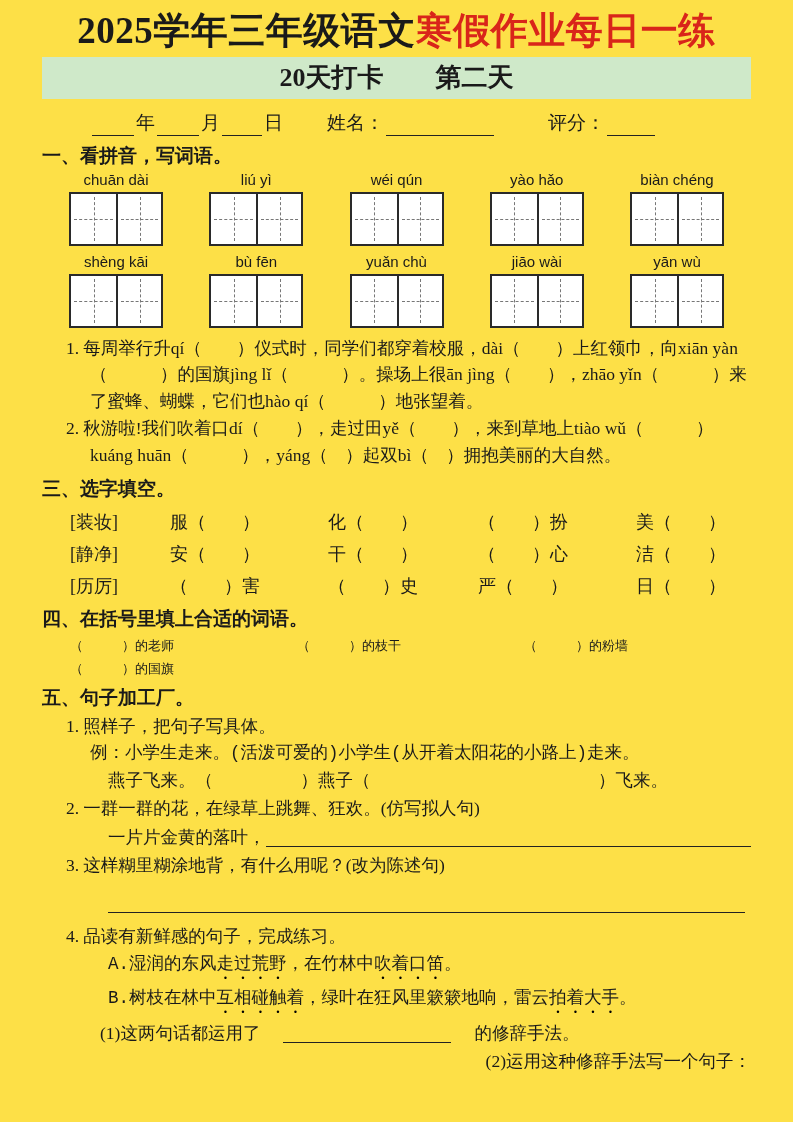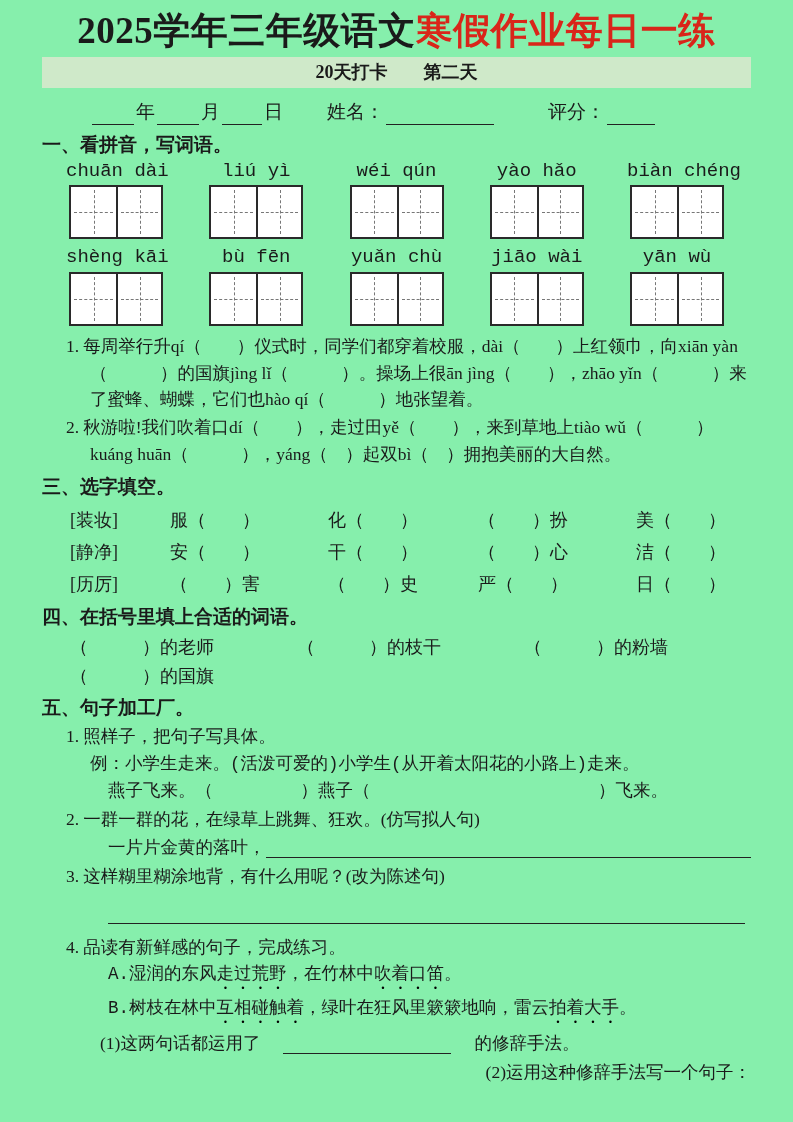--- a/index.html
+++ b/index.html
@@ -4,62 +4,62 @@
 <style>
   :root{
     --title_red:#d9251a;
     --banner_green:#cfe9c9;
     --footer_gray:#b0b0b0;
     --ink:#1a1a1a;
   }
   *{box-sizing:border-box;}
   body{margin:0;background:#ffffff;}
   .page{
-    width:793px;height:1122px;background:#86efac;color:var(--ink);
+    width:793px;height:1122px;background:#fde047;color:var(--ink);
     font-family:"Liberation Serif",serif;
     padding:8px 42px 0 42px;overflow:hidden;position:relative;
   }
   
   .title{
     text-align:center;font-size:37px;font-weight:bold;line-height:1.15;
     margin:2px 0 4px;white-space:nowrap;letter-spacing:0.5px;
   }
   .t-red{color:var(--title_red);}
   .banner{
     background:var(--banner_green);text-align:center;
-    font-size:18px;font-weight:bold;padding:3px 0 4px;
+    font-size:26px;font-weight:bold;padding:3px 0 4px;
   }
   .info-line{
     display:flex;align-items:flex-end;font-size:19px;
     margin:11px 0 4px;padding-left:50px;white-space:nowrap;
   }
   .blank{display:inline-block;border-bottom:1.6px solid #222;height:1.05em;vertical-align:baseline;}
   .info-line .lbl{padding:0 2px;}
   .gap40{width:40px;} .gap55{width:52px;}
   
   .sec-head{font-size:19px;font-weight:bold;margin:7px 0 2px;}
   
   .grid-row{display:flex;justify-content:space-between;padding:0 24px;margin:1px 0 7px;}
   .pin-col{width:100px;text-align:center;}
-  .pinyin{font-family:Liberation Mono, monospace;font-size:19px;line-height:1.2;margin-bottom:3px;white-space:nowrap;}
+  .pinyin{font-family:Liberation Sans, sans-serif;font-size:15px;line-height:1.2;margin-bottom:3px;white-space:nowrap;}
   .tian{display:flex;border:2px solid #2a2a2a;width:94px;margin:0 auto;}
   .tcell{position:relative;width:45px;height:50px;background:#fff;}
   .tcell + .tcell{border-left:2px solid #2a2a2a;}
   .tcell::before{content:"";position:absolute;top:3px;bottom:3px;left:50%;border-left:1px dashed #777;}
   .tcell::after{content:"";position:absolute;left:3px;right:3px;top:50%;border-top:1px dashed #777;}
   
   .item{font-size:17.5px;line-height:1.52;margin:1px 0;padding-left:48px;text-indent:-24px;}
   .item .num{padding-right:4px;}
   .plain{font-size:17.5px;line-height:1.52;margin:1px 0;padding-left:48px;font-family:Liberation Mono, monospace;}
   .indent2{padding-left:66px;}
   
   .choice-row{display:grid;grid-template-columns:100px 158px 150px 158px 1fr;
     font-size:18px;padding-left:28px;margin:8px 0;white-space:nowrap;}
   .phrase-row{display:grid;grid-template-columns:1fr 1fr 1fr;
-    font-size:18px;padding-left:28px;margin:5px 0;white-space:nowrap;}
+    font-size:13px;padding-left:28px;margin:5px 0;white-space:nowrap;}
   
   .flexline{display:flex;align-items:flex-end;font-size:17.5px;line-height:1.52;margin:2px 0;}
   .flexline .txt{white-space:nowrap;}
   .flexline .blank{margin-bottom:3px;}
   .grow{flex:1;}
   .answer-line{border-bottom:1.6px solid #222;height:26px;margin:8px 6px 10px 66px;}
   .em-dots{
     -webkit-text-emphasis:filled dot #000;text-emphasis:filled dot #000;
     -webkit-text-emphasis-position:under right;text-emphasis-position:under right;
   }

